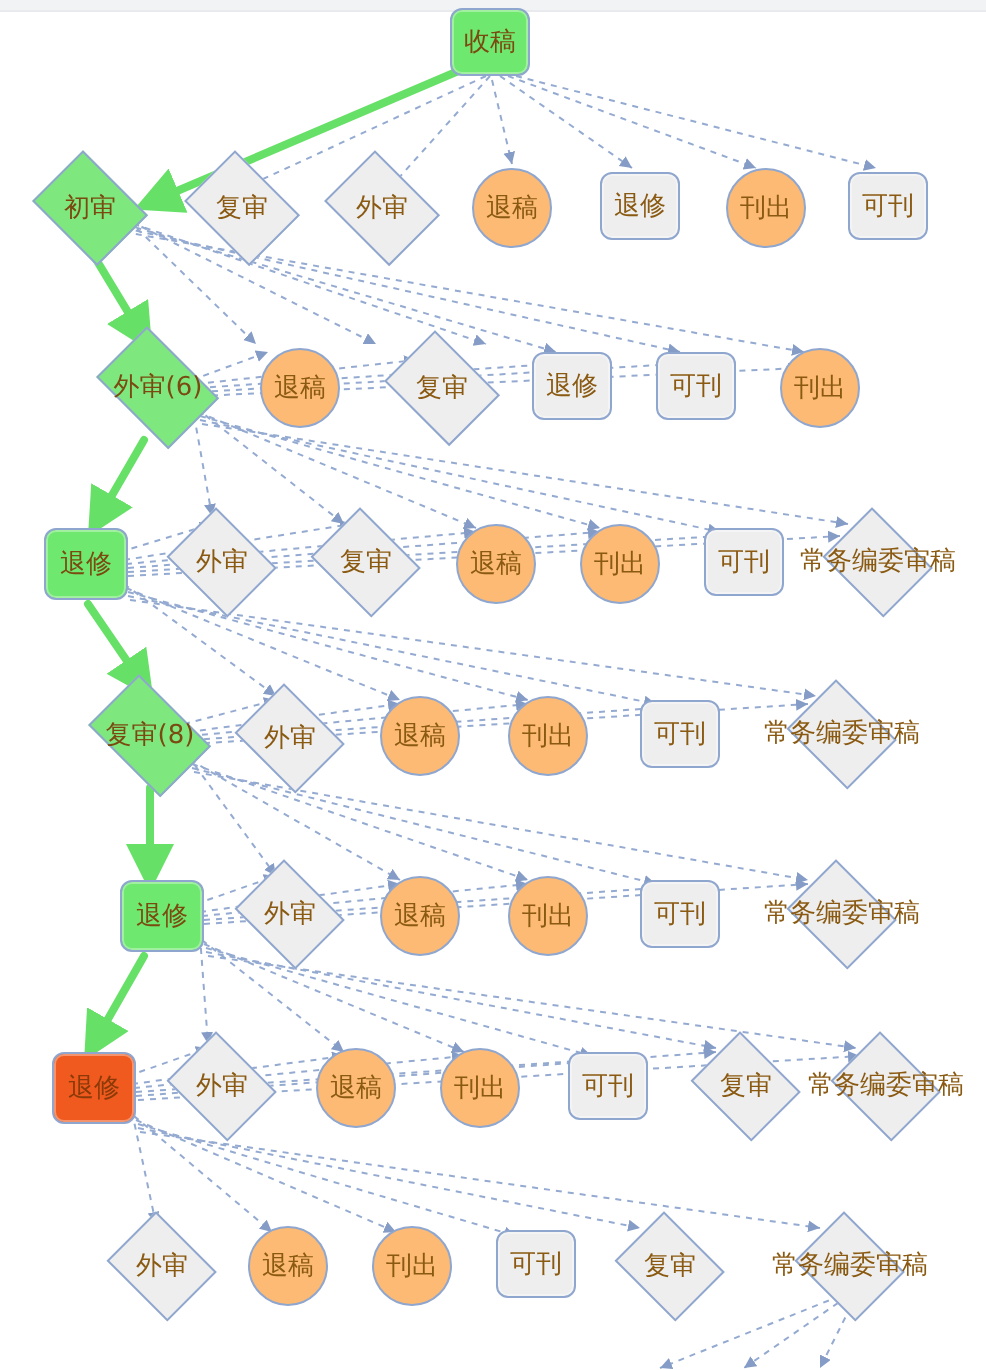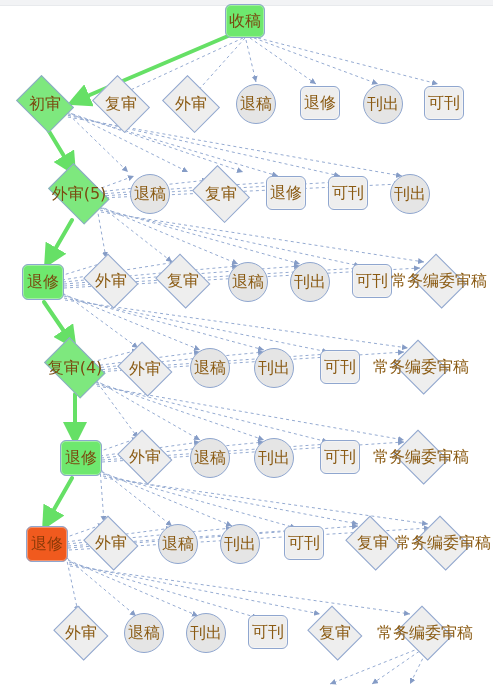--- a/index.html
+++ b/index.html
@@ -20,39 +20,39 @@
     background:#f2f3f5;border-bottom:1px solid #e8eaed;
   }
   svg.edges{position:absolute;left:0;top:0;width:493px;height:685px;pointer-events:none;}
 
   
   .node{
     position:absolute;
     box-sizing:border-box;
     display:flex;align-items:center;justify-content:center;
     color:#8a5a12;
-    font-size:16px;
+    font-size:13px;
     line-height:1;
     white-space:nowrap;
     z-index:5;
   }
   .node .lbl{position:relative;z-index:3;}
 
   
   .n-rect{
     border:1px solid #8fa6cf;
     border-radius:6px;
     background:#eeeeee;
     box-shadow:0 0 0 1px rgba(255,255,255,.35) inset;
   }
   
   .n-circle{
     border:1px solid #8fa6cf;
     border-radius:50%;
-    background:#e5e5e5;
+    background:#fdba74;
   }
   
   .n-diamond{background:transparent;border:none;}
   .n-diamond .dshape{
     position:absolute;left:50%;top:50%;
     width:70.7%;height:70.7%;
     transform:translate(-50%,-50%) rotate(45deg);
     border:1px solid #8fa6cf;
     background:#eeeeee;
     z-index:1;
@@ -204,21 +204,21 @@
         <span class="lbl">退修</span>
       </div>
       <div class="node n-circle" title="刊出" style="left: 363px; top: 84px; width: 40px; height: 40px;">
         <span class="lbl">刊出</span>
       </div>
       <div class="node n-rect" title="可刊" style="left: 424px; top: 86px; width: 40px; height: 34px;">
         <span class="lbl">可刊</span>
       </div>
       <div class="node n-diamond hl-green overflow-lbl" title="外审(2)" style="left: 44px; top: 170px; width: 70px; height: 48px;">
         <div class="dshape"></div>
-        <span class="lbl">外审(5)</span>
+        <span class="lbl">外审(6)</span>
       </div>
       <div class="node n-circle" title="退稿" style="left: 130px; top: 174px; width: 40px; height: 40px;">
         <span class="lbl">退稿</span>
       </div>
       <div class="node n-diamond" title="复审" style="left: 190px; top: 170px; width: 62px; height: 48px;">
         <div class="dshape"></div>
         <span class="lbl">复审</span>
       </div>
       <div class="node n-rect" title="退修" style="left: 266px; top: 176px; width: 40px; height: 34px;">
         <span class="lbl">退修</span>
@@ -248,21 +248,21 @@
       </div>
       <div class="node n-rect" title="可刊" style="left: 352px; top: 264px; width: 40px; height: 34px;">
         <span class="lbl">可刊</span>
       </div>
       <div class="node n-diamond overflow-lbl" title="常务编委审稿" style="left: 410px; top: 258px; width: 58px; height: 46px;">
         <div class="dshape"></div>
         <span class="lbl">常务编委审稿</span>
       </div>
       <div class="node n-diamond hl-green overflow-lbl" title="复审(2)" style="left: 40px; top: 344px; width: 70px; height: 48px;">
         <div class="dshape"></div>
-        <span class="lbl">复审(4)</span>
+        <span class="lbl">复审(8)</span>
       </div>
       <div class="node n-diamond" title="外审" style="left: 116px; top: 346px; width: 58px; height: 46px;">
         <div class="dshape"></div>
         <span class="lbl">外审</span>
       </div>
       <div class="node n-circle" title="退稿" style="left: 190px; top: 348px; width: 40px; height: 40px;">
         <span class="lbl">退稿</span>
       </div>
       <div class="node n-circle" title="刊出" style="left: 254px; top: 348px; width: 40px; height: 40px;">
         <span class="lbl">刊出</span>

